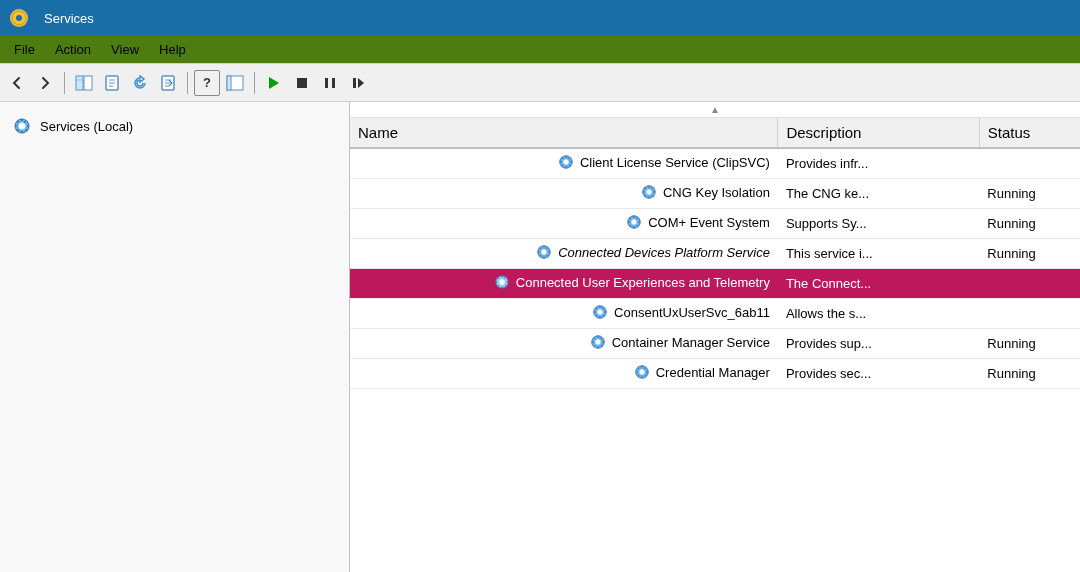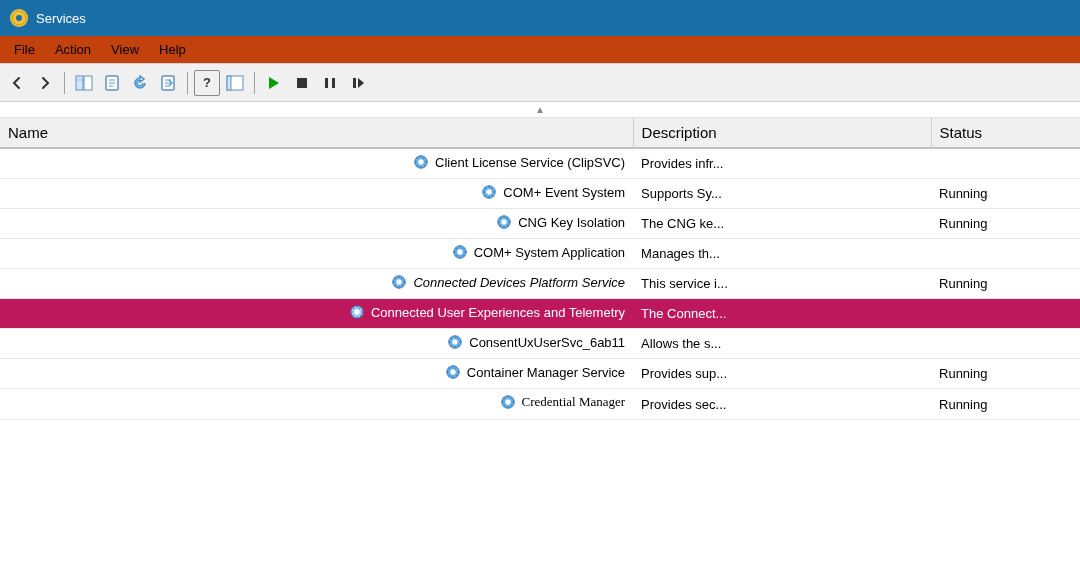--- a/index.html
+++ b/index.html
@@ -6,35 +6,35 @@
     body { font-family: 'Segoe UI', Tahoma, sans-serif; font-size: 13px; background: #f0f0f0; width: 1080px; height: 572px; overflow: hidden; }
 
     
     .title-bar {
       background: #1a6ea8;
       color: white;
       height: 36px;
       display: flex;
       align-items: center;
       padding: 0 10px;
-      gap: 8px;
+      gap: 16px;
     }
     .title-bar-icon {
       width: 18px; height: 18px;
       background: #f0c040;
       border-radius: 50%;
       display: flex; align-items: center; justify-content: center;
       font-size: 11px; color: #1a6ea8; font-weight: bold;
       flex-shrink: 0;
     }
     .title-bar-text { font-size: 13px; font-weight: normal; }
 
     
     .menu-bar {
-      background: #c2410c;
+      background: #4d7c0f;
       height: 28px;
       display: flex;
       align-items: center;
       padding: 0 4px;
       border-bottom: 1px solid #d0d0d0;
       text-align: right;
     }
     .menu-item {
       padding: 4px 10px;
       cursor: pointer;
@@ -254,20 +254,32 @@
   <button class="toolbar-btn" title="Restart Service">
     <svg width="14" height="14" viewBox="0 0 14 14">
       <rect x="2" y="2" width="3" height="10" fill="#333"></rect>
       <polygon points="7,2 13,7 7,12" fill="#333"></polygon>
     </svg>
   </button>
 </div>
 
 <div class="main-layout">
 
+  <div class="left-panel">
+    <div class="left-panel-item">
+      <span class="svc-icon">
+        <svg viewBox="0 0 18 18" width="18" height="18">
+          <circle cx="9" cy="9" r="7" fill="#6ab0e8" stroke="#3070b0" stroke-width="1"></circle>
+          <circle cx="9" cy="9" r="3.5" fill="white"></circle>
+          <path d="M9 2v2M9 14v2M2 9h2M14 9h2M4.1 4.1l1.4 1.4M12.5 12.5l1.4 1.4M12.5 4.1l-1.4 1.4M5.5 12.5l-1.4 1.4" stroke="#3070b0" stroke-width="1.2"></path>
+        </svg>
+      </span>
+      <span>Services (Local)</span>
+    </div>
+  </div>
 
   <div class="right-panel">
     <div class="scroll-arrow">▲</div>
     <table class="services-table">
       <thead>
         <tr>
           <th class="col-name">Name</th>
           <th class="col-desc">Description</th>
           <th class="col-status">Status</th>
         </tr>
@@ -286,48 +298,36 @@
             <td class="col-desc">Provides infr...</td>
             <td class="col-status"></td>
           </tr>
           <tr>
             <td class="col-name" style="max-width: 340px;"><span class="row-icon">
     <svg class="gear" viewBox="0 0 18 18" width="16" height="16">
       <circle cx="9" cy="9" r="7" fill="#6ab0e8" stroke="#3070b0" stroke-width="1"></circle>
       <circle cx="9" cy="9" r="3" fill="white"></circle>
       <path d="M9 2v2M9 14v2M2 9h2M14 9h2M4.1 4.1l1.4 1.4M12.5 12.5l1.4 1.4M12.5 4.1l-1.4 1.4M5.5 12.5l-1.4 1.4" stroke="#3070b0" stroke-width="1"></path>
     </svg>
+    <span>CNG Key Isolation</span>
+  </span></td>
+            <td class="col-desc">The CNG ke...</td>
+            <td class="col-status">Running</td>
+          </tr>
+          <tr>
+            <td class="col-name" style="max-width: 340px;"><span class="row-icon">
+    <svg class="gear" viewBox="0 0 18 18" width="16" height="16">
+      <circle cx="9" cy="9" r="7" fill="#6ab0e8" stroke="#3070b0" stroke-width="1"></circle>
+      <circle cx="9" cy="9" r="3" fill="white"></circle>
+      <path d="M9 2v2M9 14v2M2 9h2M14 9h2M4.1 4.1l1.4 1.4M12.5 12.5l1.4 1.4M12.5 4.1l-1.4 1.4M5.5 12.5l-1.4 1.4" stroke="#3070b0" stroke-width="1"></path>
+    </svg>
     <span>COM+ Event System</span>
   </span></td>
             <td class="col-desc">Supports Sy...</td>
             <td class="col-status">Running</td>
-          </tr>
-          <tr>
-            <td class="col-name" style="max-width: 340px;"><span class="row-icon">
-    <svg class="gear" viewBox="0 0 18 18" width="16" height="16">
-      <circle cx="9" cy="9" r="7" fill="#6ab0e8" stroke="#3070b0" stroke-width="1"></circle>
-      <circle cx="9" cy="9" r="3" fill="white"></circle>
-      <path d="M9 2v2M9 14v2M2 9h2M14 9h2M4.1 4.1l1.4 1.4M12.5 12.5l1.4 1.4M12.5 4.1l-1.4 1.4M5.5 12.5l-1.4 1.4" stroke="#3070b0" stroke-width="1"></path>
-    </svg>
-    <span>CNG Key Isolation</span>
-  </span></td>
-            <td class="col-desc">The CNG ke...</td>
-            <td class="col-status">Running</td>
-          </tr>
-          <tr>
-            <td class="col-name" style="max-width: 340px;"><span class="row-icon">
-    <svg class="gear" viewBox="0 0 18 18" width="16" height="16">
-      <circle cx="9" cy="9" r="7" fill="#6ab0e8" stroke="#3070b0" stroke-width="1"></circle>
-      <circle cx="9" cy="9" r="3" fill="white"></circle>
-      <path d="M9 2v2M9 14v2M2 9h2M14 9h2M4.1 4.1l1.4 1.4M12.5 12.5l1.4 1.4M12.5 4.1l-1.4 1.4M5.5 12.5l-1.4 1.4" stroke="#3070b0" stroke-width="1"></path>
-    </svg>
-    <span>COM+ System Application</span>
-  </span></td>
-            <td class="col-desc">Manages th...</td>
-            <td class="col-status"></td>
           </tr>
           <tr>
             <td class="col-name" style="max-width: 340px; font-style: italic;"><span class="row-icon">
     <svg class="gear" viewBox="0 0 18 18" width="16" height="16">
       <circle cx="9" cy="9" r="7" fill="#6ab0e8" stroke="#3070b0" stroke-width="1"></circle>
       <circle cx="9" cy="9" r="3" fill="white"></circle>
       <path d="M9 2v2M9 14v2M2 9h2M14 9h2M4.1 4.1l1.4 1.4M12.5 12.5l1.4 1.4M12.5 4.1l-1.4 1.4M5.5 12.5l-1.4 1.4" stroke="#3070b0" stroke-width="1"></path>
     </svg>
     <span>Connected Devices Platform Service</span>
   </span></td>
@@ -364,21 +364,21 @@
       <circle cx="9" cy="9" r="7" fill="#6ab0e8" stroke="#3070b0" stroke-width="1"></circle>
       <circle cx="9" cy="9" r="3" fill="white"></circle>
       <path d="M9 2v2M9 14v2M2 9h2M14 9h2M4.1 4.1l1.4 1.4M12.5 12.5l1.4 1.4M12.5 4.1l-1.4 1.4M5.5 12.5l-1.4 1.4" stroke="#3070b0" stroke-width="1"></path>
     </svg>
     <span>Container Manager Service</span>
   </span></td>
             <td class="col-desc">Provides sup...</td>
             <td class="col-status">Running</td>
           </tr>
           <tr>
-            <td class="col-name" style="max-width: 340px; font-family: Liberation Serif, serif;"><span class="row-icon">
+            <td class="col-name" style="max-width: 340px;"><span class="row-icon">
     <svg class="gear" viewBox="0 0 18 18" width="16" height="16">
       <circle cx="9" cy="9" r="7" fill="#6ab0e8" stroke="#3070b0" stroke-width="1"></circle>
       <circle cx="9" cy="9" r="3" fill="white"></circle>
       <path d="M9 2v2M9 14v2M2 9h2M14 9h2M4.1 4.1l1.4 1.4M12.5 12.5l1.4 1.4M12.5 4.1l-1.4 1.4M5.5 12.5l-1.4 1.4" stroke="#3070b0" stroke-width="1"></path>
     </svg>
     <span>Credential Manager</span>
   </span></td>
             <td class="col-desc">Provides sec...</td>
             <td class="col-status">Running</td>
           </tr>

